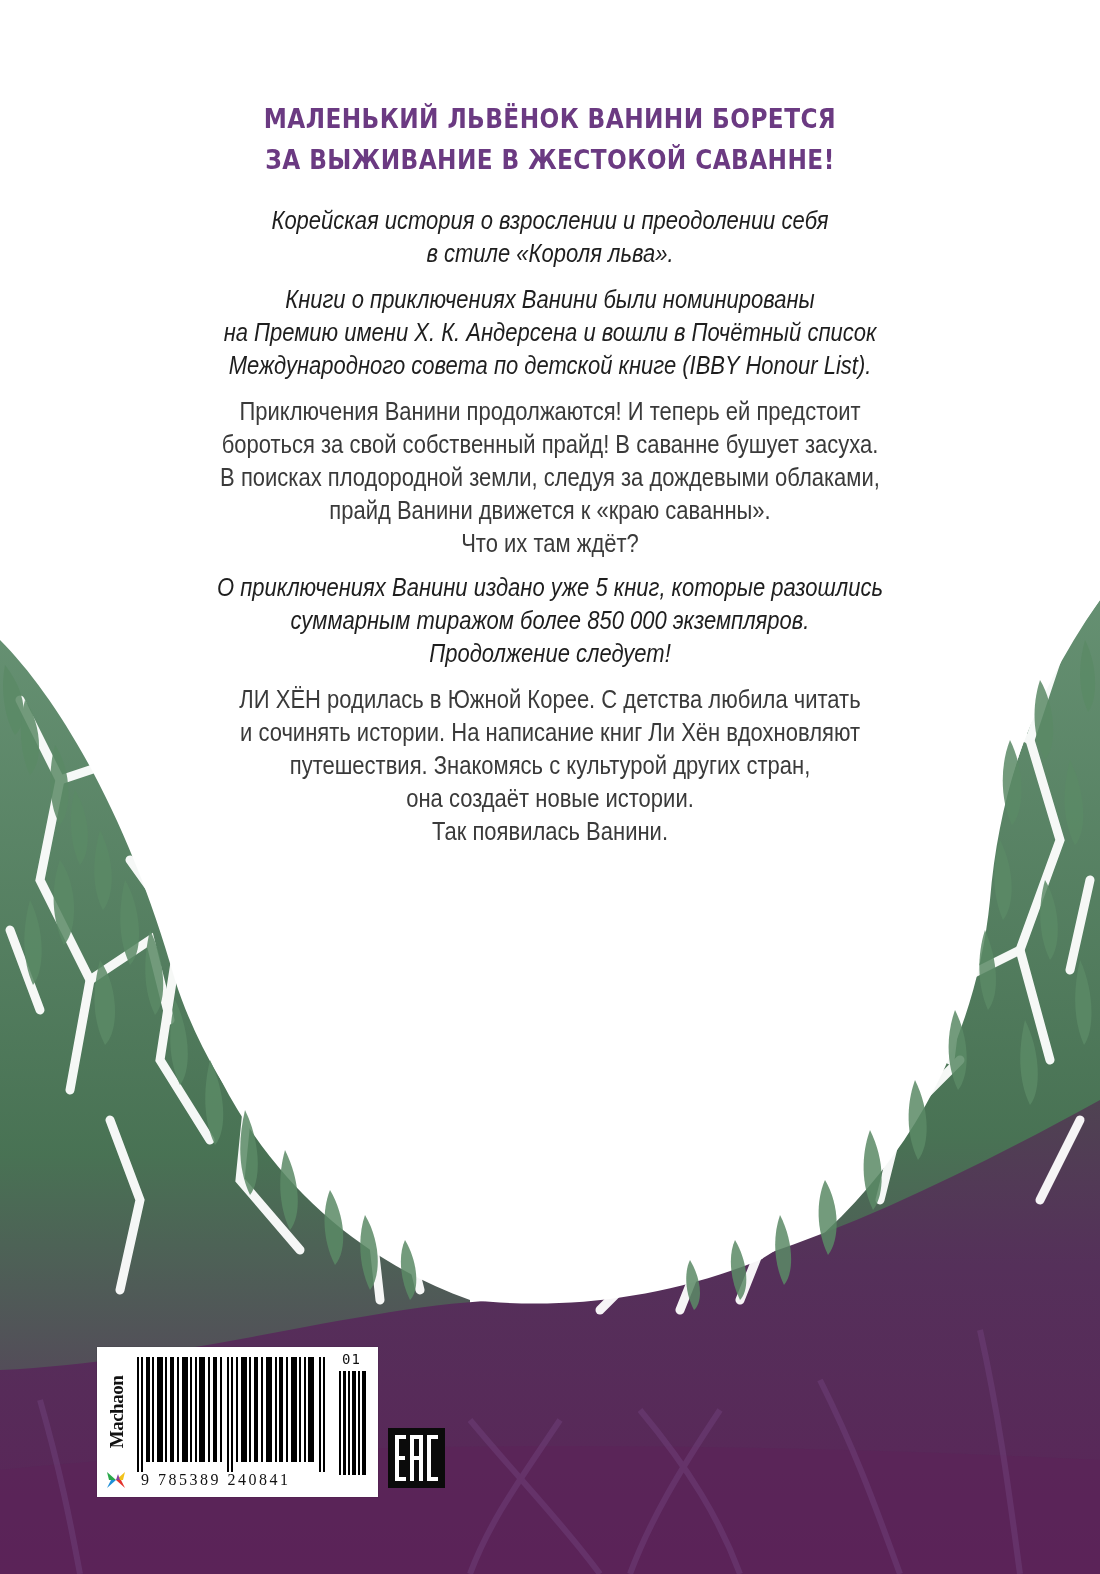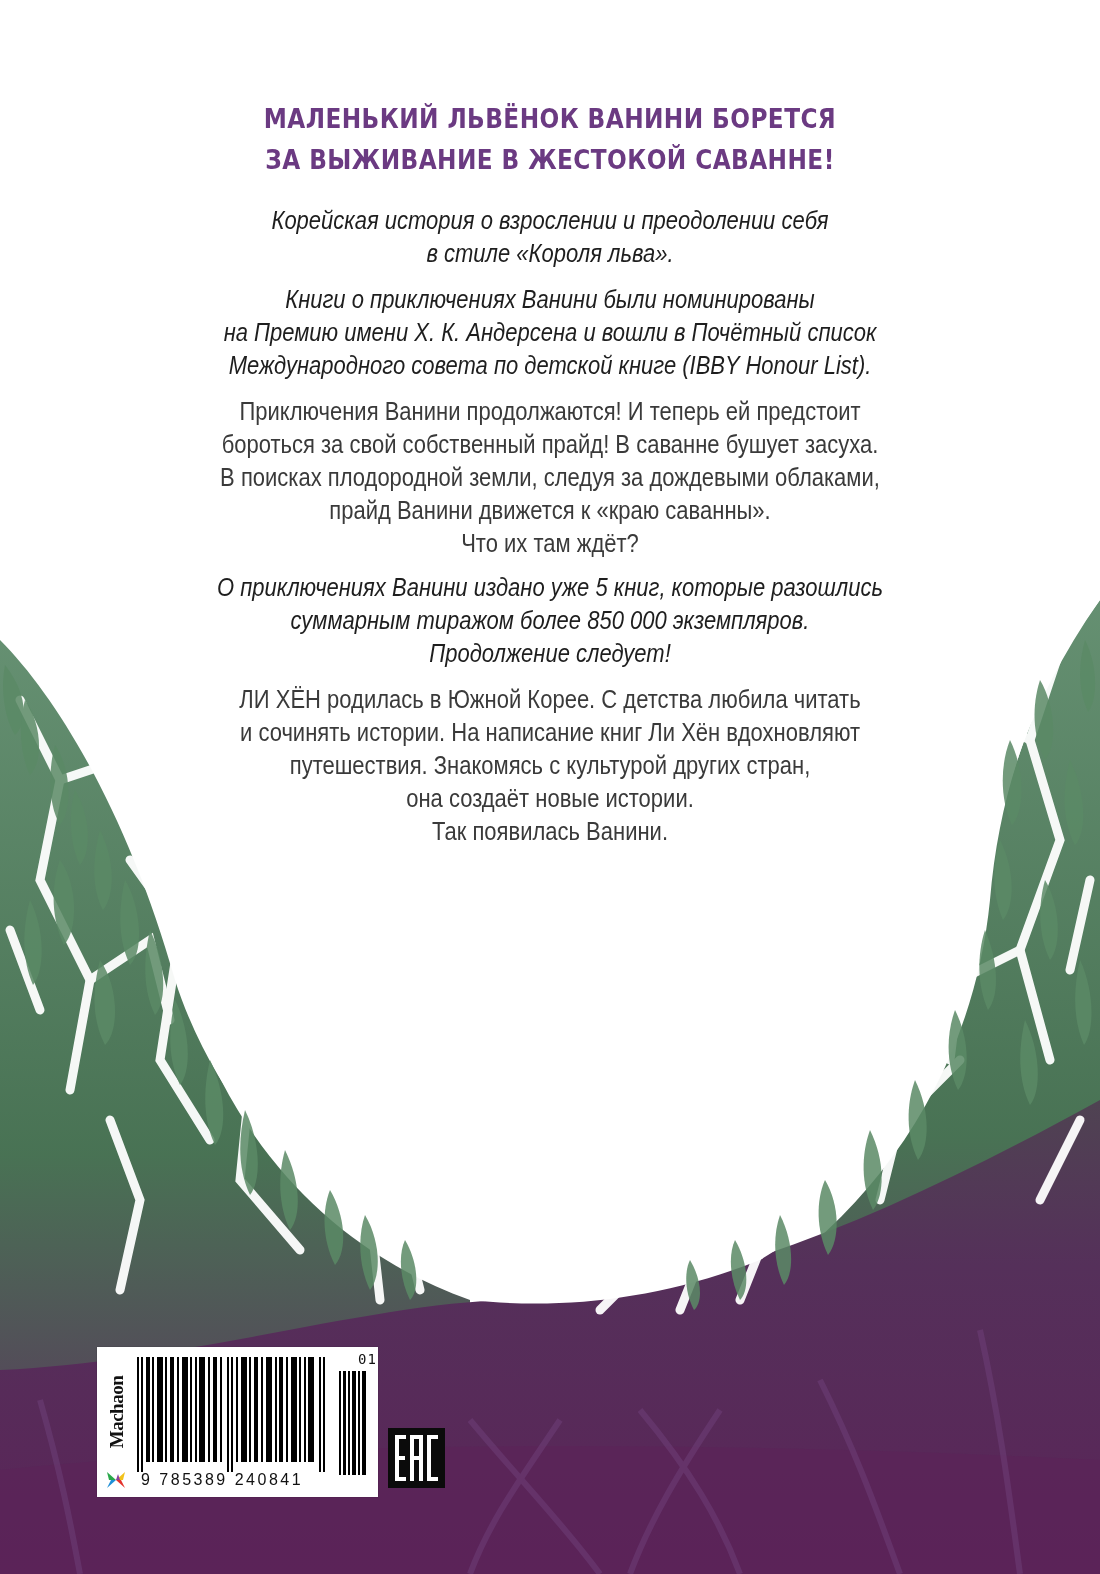--- a/index.html
+++ b/index.html
@@ -11,22 +11,22 @@
   .italic { font-style:italic; color:#1e1e1e; }
   .light { color:#3a3a3a; font-weight:normal; }
   .line { display:block; white-space:nowrap; }
 
   .barcode-box { position:absolute; left:97px; top:1347px; width:281px; height:150px; background:#fff; box-shadow:0 0 1px rgba(0,0,0,0.4); }
   .publisher { position:absolute; left:8px; top:10px; width:24px; height:110px; }
   .publisher-text { position:absolute; left:-38px; top:44px; width:100px; transform:rotate(-90deg); font-family:"Liberation Serif", serif; font-weight:bold; font-size:19px; color:#111; text-align:center; letter-spacing:-0.5px; }
   .butterfly { position:absolute; left:9px; top:124px; width:20px; height:18px; }
   .bars { position:absolute; left:40px; top:10px; width:190px; height:115px; }
   .bars2 { position:absolute; left:242px; top:24px; width:28px; height:104px; }
-  .isbn { position:absolute; left:44px; top:124px; font-family:Liberation Sans, sans-serif; font-size:16px; color:#111; letter-spacing:2.5px; white-space:nowrap; }
-  .addon { position:absolute; left:245px; top:4px; font-family:"DejaVu Sans Mono", monospace; font-size:14px; color:#111; letter-spacing:1px;margin-left:16px; }
+  .isbn { position:absolute; left:44px; top:124px; font-family:Liberation Serif, serif; font-size:16px; color:#111; letter-spacing:2.5px; white-space:nowrap; }
+  .addon { position:absolute; left:245px; top:4px; font-family:"DejaVu Sans Mono", monospace; font-size:14px; color:#111; letter-spacing:1px; }
   .eac { position:absolute; left:388px; top:1428px; width:57px; height:60px; background:#0b0b0b; }
   .eac-inner { position:absolute; left:5px; top:5px; right:5px; bottom:5px; }
 </style>
 </head>
 <body>
 
 <svg class="art" viewBox="0 0 1100 1574" preserveAspectRatio="none">
   <defs>
     <linearGradient id="sideGrad" x1="0" y1="0" x2="0" y2="1">
       <stop offset="0" stop-color="#5d8a6a"></stop>

